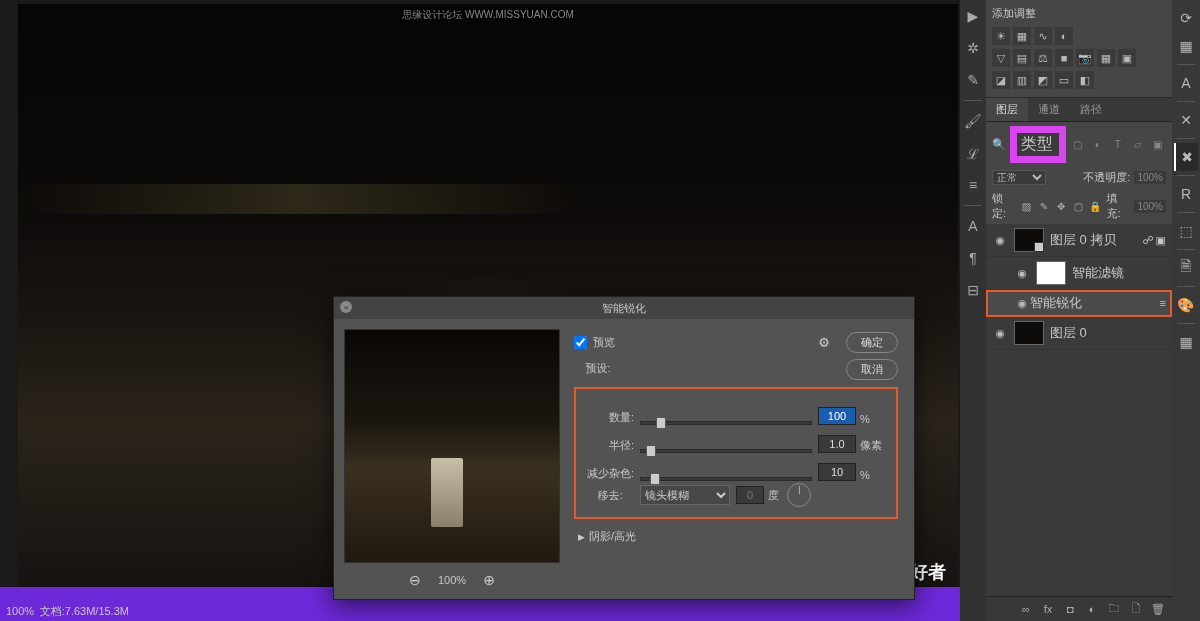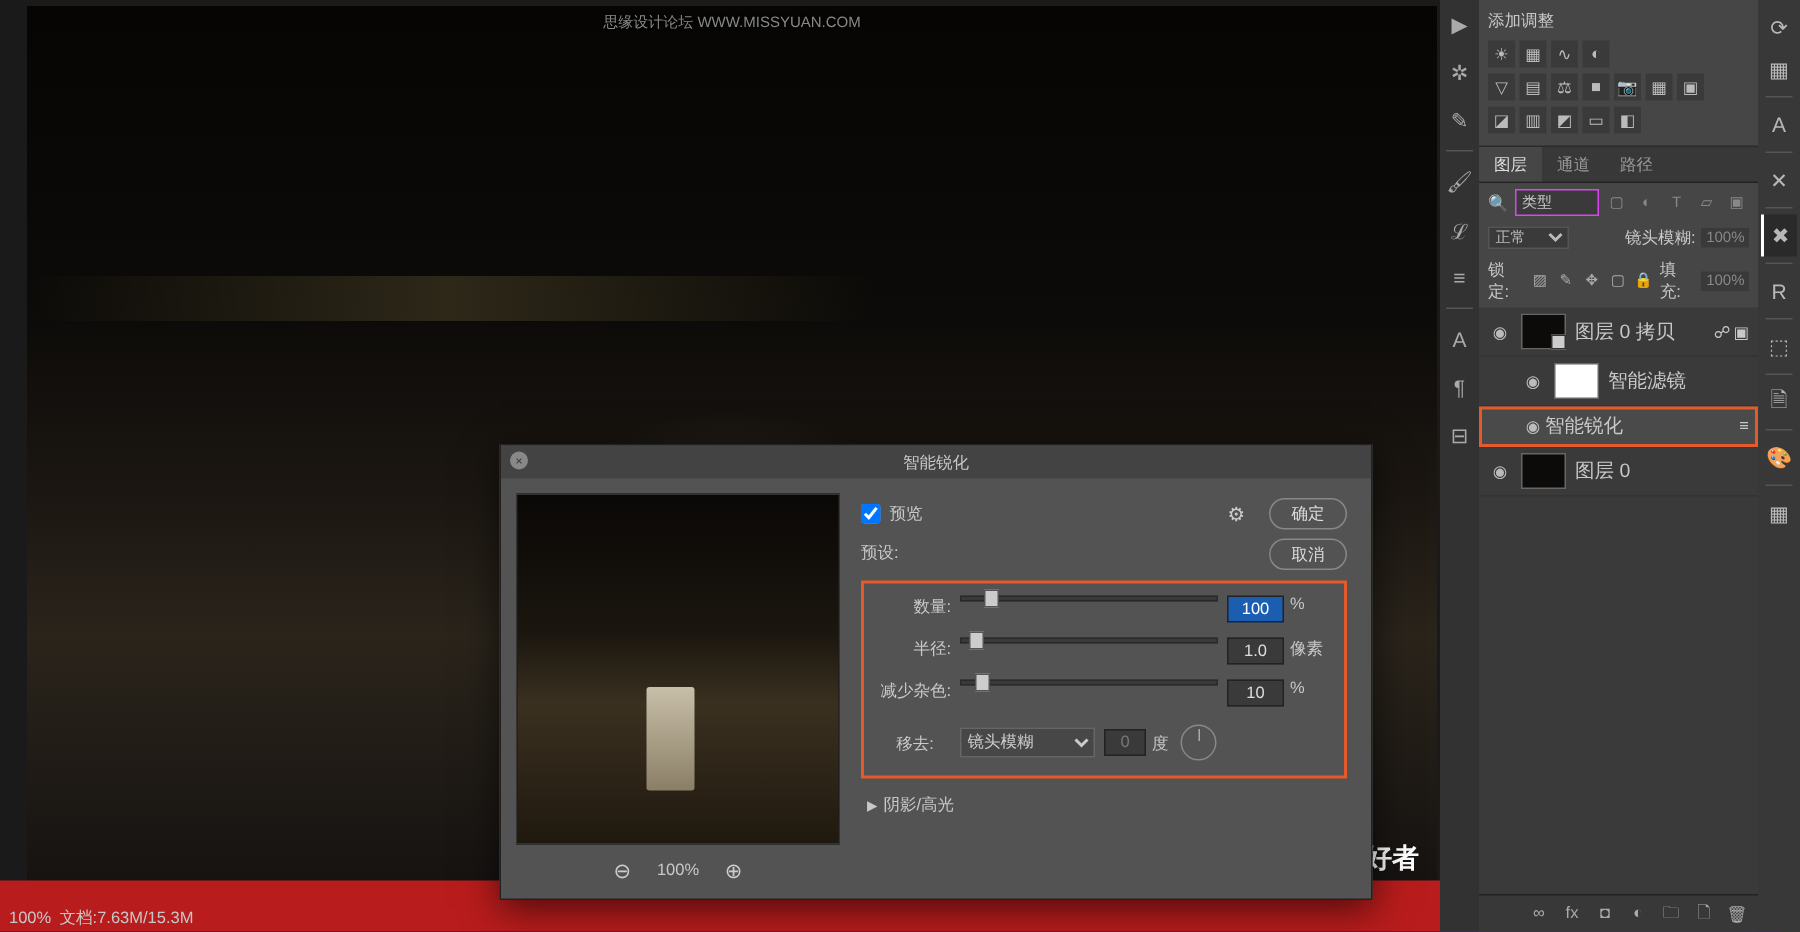--- a/index.html
+++ b/index.html
@@ -5,21 +5,21 @@
 *{box-sizing:border-box;margin:0;padding:0;font-family:"Microsoft YaHei",sans-serif;font-size:11px;color:#c8c8c8}
 body{background:#323232;width:1200px;height:621px;overflow:hidden;position:relative}
 .canvas-area{position:absolute;left:0;top:0;width:960px;height:621px;background:#1a1a1a}
 .canvas-img{position:absolute;left:18px;top:4px;width:940px;height:600px;background:#4c1d95}
 .market-scene{width:100%;height:100%;background:linear-gradient(180deg,#060504 0%,#0d0b09 35%,#1c1712 55%,#2a241b 70%,#141110 100%);position:relative;overflow:hidden}
 .market-scene::before{content:"";position:absolute;left:35%;top:45%;width:30%;height:35%;background:radial-gradient(ellipse,#3a3426 0%,transparent 70%)}
 .market-scene::after{content:"";position:absolute;left:0;top:30%;width:100%;height:5%;background:linear-gradient(90deg,transparent,#2d2818 30%,transparent 60%)}
 .watermark-top{position:absolute;top:4px;left:50%;transform:translateX(-50%);color:#888;font-size:10px;text-shadow:0 0 2px #000}
 .watermark-br{position:absolute;bottom:8px;right:12px;color:#ddd;text-align:right;font-size:10px}
 .watermark-br .big{font-size:18px;font-weight:bold;color:#fff}
-.status-bar{position:absolute;left:0;bottom:0;width:960px;height:18px;background:#b91c1c;color:#999;padding:17px 6px;font-size:10px}
+.status-bar{position:absolute;left:0;bottom:0;width:960px;height:18px;background:#6d28d9;color:#999;padding:17px 6px;font-size:10px}
 
 
 .right-col{position:absolute;right:0;top:0;width:240px;height:621px;background:#464646;display:flex}
 .toolstrip-l{width:26px;background:#323232;display:flex;flex-direction:column;align-items:center}
 .toolstrip-l .ti{width:24px;height:24px;margin:4px 0;display:flex;align-items:center;justify-content:center;color:#aaa;font-size:14px}
 .toolstrip-l .sep{width:18px;height:1px;background:#555;margin:4px 0}
 .panels{flex:1;display:flex;flex-direction:column;background:#464646}
 .toolstrip-r{width:28px;background:#383838;display:flex;flex-direction:column;align-items:center;padding-top:4px}
 .toolstrip-r .ti{width:24px;height:28px;display:flex;align-items:center;justify-content:center;color:#b8b8b8;font-size:14px}
 .toolstrip-r .ti.active{background:#2a2a2a;border-left:2px solid #fff}
@@ -30,21 +30,21 @@
 .adj-title{padding:2px 0 6px 0;font-size:11px}
 .adj-row{display:flex;gap:3px;margin-bottom:4px}
 .adj-row .ib{width:18px;height:18px;background:#3a3a3a;display:flex;align-items:center;justify-content:center;font-size:11px;color:#bbb}
 
 
 .layers-panel{flex:1;display:flex;flex-direction:column}
 .tabs{display:flex;background:#383838;border-bottom:1px solid #222}
 .tab{padding:4px 10px;color:#999;cursor:default}
 .tab.active{background:#464646;color:#ddd}
 .filter-row{display:flex;align-items:center;padding:4px 6px;gap:4px}
-.filter-row .search{background:#3a3a3a;border:1px solid #d946ef;padding:1px 4px;width:56px;font-size:10px}
+.filter-row .search{background:#3a3a3a;border:7px solid #d946ef;padding:1px 4px;width:56px;font-size:16px}
 .filter-row .fi{width:16px;height:16px;display:flex;align-items:center;justify-content:center;color:#888;font-size:10px}
 .blend-row,.lock-row{display:flex;align-items:center;padding:3px 6px;gap:4px;font-size:10px;color:#999}
 .blend-row select{background:#3a3a3a;border:1px solid #555;color:#bbb;font-size:10px;width:54px}
 .blend-row .lbl{margin-left:auto}
 .blend-row .val,.lock-row .val{background:#3a3a3a;padding:1px 3px;font-size:10px;color:#888}
 .lock-row .li{width:14px;height:14px;display:flex;align-items:center;justify-content:center;color:#aaa;font-size:10px}
 .lock-row .lbl{margin-left:auto}
 .layers-tree{flex:1;overflow:auto;background:#3a3a3a}
 .layer{display:flex;align-items:center;padding:4px 6px;border-bottom:1px solid #333}
 .layer .eye{width:16px;font-size:11px;color:#bbb;text-align:center}
@@ -69,24 +69,24 @@
 .dlg-preview .pv::after{content:"";position:absolute;left:40%;top:55%;width:15%;height:30%;background:linear-gradient(#c8bfa8,#8a7e66);border-radius:2px}
 .dlg-zoom{display:flex;align-items:center;gap:14px;padding-top:8px}
 .dlg-zoom .zb{width:18px;height:18px;display:flex;align-items:center;justify-content:center;font-size:14px;color:#ccc}
 .dlg-ctrl{flex:1;padding:0 6px 0 14px;position:relative}
 .top-row{display:flex;align-items:center;height:26px}
 .top-row .chk{margin-right:4px}
 .top-row .lbl{margin-left:2px}
 .top-row .gear{margin-left:auto;margin-right:12px;font-size:13px;color:#ccc}
 .btn{background:#535353;border:1px solid #888;border-radius:12px;padding:2px 14px;margin-left:4px;color:#ddd;font-size:11px}
 .preset-row{display:flex;align-items:center;height:26px}
-.preset-row .plbl{width:54px;text-align:left;padding-right:6px}
+.preset-row .plbl{width:54px;text-align:center;padding-right:6px}
 .preset-row select{flex:1;background:#474747;border:1px solid #666;color:#ccc;height:20px;font-size:11px;margin-right:44px}
 .slider-block{border:2px solid #e55a2b;padding:8px 10px;margin-top:6px}
-.srow{display:flex;align-items:flex-start;height:28px}
+.srow{display:flex;align-items:flex-end;height:28px}
 .srow .slbl{width:54px;text-align:right;padding-right:6px;font-size:11px}
 .srow .track{flex:1;height:4px;background:#3a3a3a;border:1px solid #2a2a2a;position:relative;margin-right:6px}
 .srow .thumb-s{position:absolute;top:-5px;width:10px;height:12px;background:#ccc;border:1px solid #555;transform:translateX(-50%)}
 .srow .val{width:38px;background:#3a3a3a;border:1px solid #222;color:#ddd;text-align:center;font-size:11px;height:18px;line-height:16px}
 .srow .val.sel{background:#1b5db0;color:#fff}
 .srow .unit{width:30px;padding-left:4px;font-size:11px}
 .remove-row{display:flex;align-items:center;height:28px}
 .remove-row .slbl{width:54px;text-align:center;padding-right:6px}
 .remove-row select{width:90px;background:#474747;border:1px solid #666;color:#ccc;height:20px;margin-right:6px;font-size:11px}
 .remove-row .val{width:28px;background:#3a3a3a;border:1px solid #222;text-align:center;height:18px;line-height:16px;color:#777}
@@ -165,21 +165,21 @@
         <span>🔍</span>
           <span class="search">类型</span>
         <span class="fi">▢</span>
         <span class="fi">◐</span>
         <span class="fi">T</span>
         <span class="fi">▱</span>
         <span class="fi">▣</span>
       </div>
       <div class="blend-row">
         <select><option>正常</option></select>
-        <span class="lbl">镜头模糊:</span>
+        <span class="lbl">不透明度:</span>
         <span class="val">100%</span>
       </div>
       <div class="lock-row">
         <span>锁定:</span>
         <span class="li">▨</span>
         <span class="li">✎</span>
         <span class="li">✥</span>
         <span class="li">▢</span>
         <span class="li">🔒</span>
         <span class="lbl">填充:</span>

